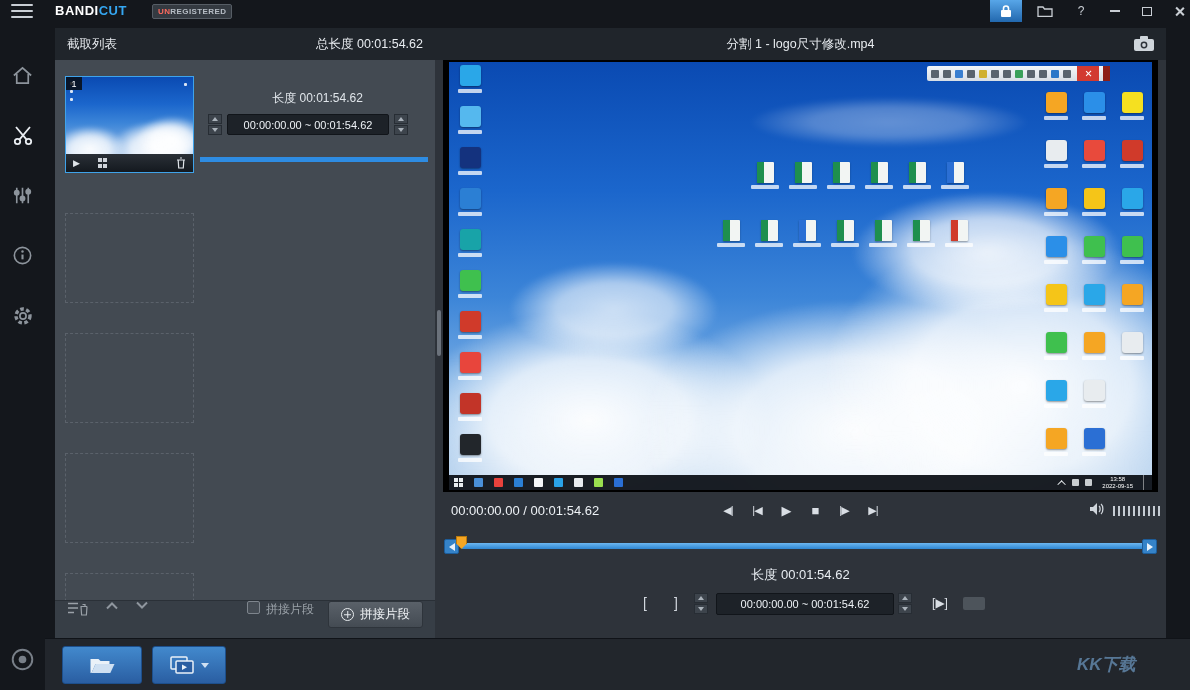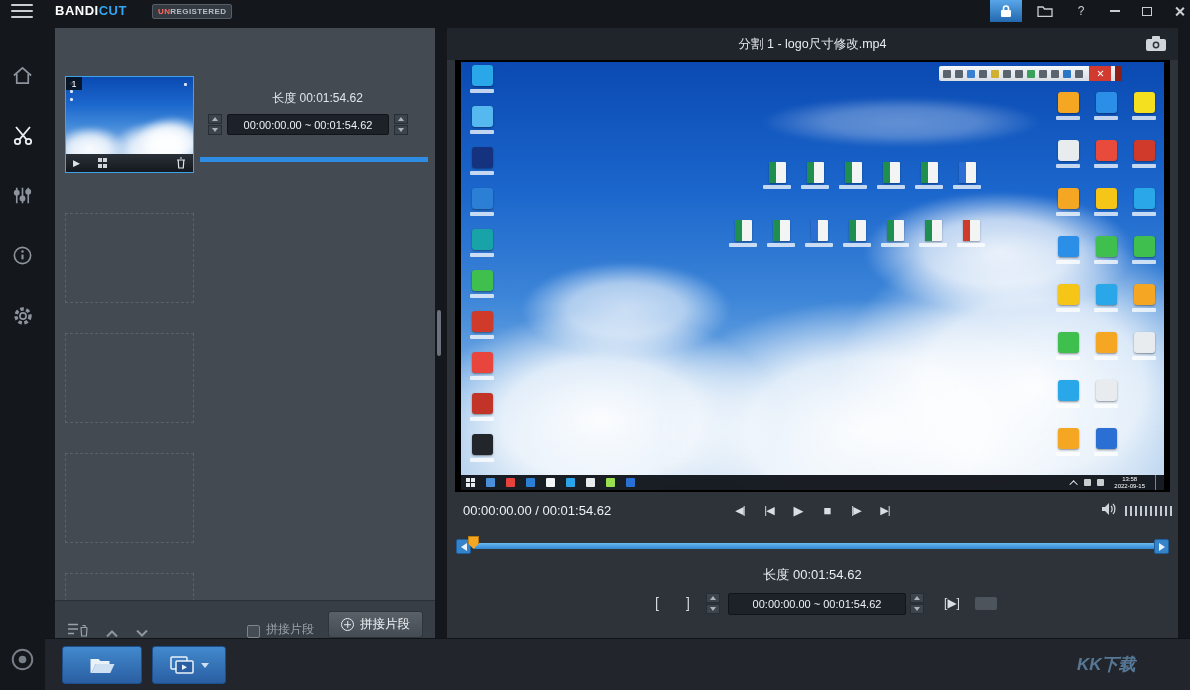--- a/index.html
+++ b/index.html
@@ -45,32 +45,32 @@
 .segnum{position:absolute;left:0;top:0;width:16px;height:13px;background:rgba(8,12,16,.85);color:#fff;font-size:9px;display:flex;align-items:center;justify-content:center;z-index:4}
 .thumb-bar{position:absolute;left:0;bottom:0;right:0;height:18px;background:linear-gradient(#2a3037,#14191f);display:flex;align-items:center;padding:0 7px;gap:18px}
 .t-ic{color:#dfe4e9;font-size:9px;line-height:1;cursor:pointer;display:flex;align-items:center}
 .t-grid{display:inline-grid;grid-template-columns:4px 4px;gap:1.5px}
 .t-grid i{width:4px;height:4px;background:#cfd4da}
 .t-trash{margin-left:auto}
 .mini-ico{position:absolute;width:3px;height:3px;background:rgba(255,255,255,.85);border-radius:1px}
 .seg-len{position:absolute;left:150px;top:30px;width:225px;text-align:center;font-size:12px;color:#e0e5ea}
 .seg-bar{position:absolute;left:145px;top:97px;width:228px;height:5px;background:#2e8ce2}
 .ph{position:absolute;left:10px;width:129px;height:90px;border:1px dashed #5b626b}
-.panel-foot{position:absolute;left:0;bottom:0;width:380px;height:38px;background:#373e46;border-top:1px solid #2a3037;display:flex;align-items:flex-end;padding:0 12px;z-index:3}
+.panel-foot{position:absolute;left:0;bottom:0;width:380px;height:38px;background:#373e46;border-top:1px solid #2a3037;display:flex;align-items:flex-start;padding:0 12px;z-index:3}
 .pf-ic{cursor:pointer;display:flex;align-items:center;margin-right:16px}
 .chk{width:13px;height:13px;border:1px solid #7e858d;border-radius:2px;background:#454c54;margin-left:auto;cursor:pointer}
 .chk-label{color:#9aa1a8;font-size:12px;margin-left:6px}
 .add-btn{margin-left:14px;height:27px;padding:0 12px;background:linear-gradient(#5a6169,#444b53);border:1px solid #2e343b;border-radius:3px;color:#f0f3f6;font-size:12.5px;display:flex;align-items:center;gap:6px;cursor:pointer}
 .plus-ic{width:13px;height:13px;position:relative;border-radius:50%;border:1.5px solid #e8ecef;flex:none}
 .plus-ic::before{content:"";position:absolute;left:50%;top:2px;bottom:2px;width:1.5px;background:#e8ecef;transform:translateX(-50%)}
 .plus-ic::after{content:"";position:absolute;top:50%;left:2px;right:2px;height:1.5px;background:#e8ecef;transform:translateY(-50%)}
 #lp-scroll{position:absolute;left:437px;top:310px;width:4px;height:46px;background:#6b727b;border-radius:2px;z-index:6;cursor:pointer}
 
 
-#player{position:absolute;left:447px;top:28px;width:731px;height:610px;background:#2e333a}
+#player{position:absolute;left:435px;top:28px;width:731px;height:610px;background:#2e333a}
 #player .panel-hdr{justify-content:center;position:relative}
 .cam{position:absolute;right:12px;top:8px;cursor:pointer}
 .stage{position:absolute;left:8px;top:32px;width:715px;height:432px;background:#000}
 .desktop{position:absolute;left:6px;top:2px;right:6px;bottom:2px;overflow:hidden;background:linear-gradient(180deg,#0a4ab2 0%,#1b66cc 30%,#3c85d8 55%,#7fb2e6 78%,#b9d3ee 100%)}
 .cloud{position:absolute;background:radial-gradient(closest-side,rgba(255,255,255,.97),rgba(255,255,255,.78) 55%,rgba(255,255,255,0));filter:blur(2px)}
 .dt-ico{position:absolute;width:30px;text-align:center;z-index:3}
 .dt-ico i{display:block;margin:0 auto;width:21px;height:21px;border-radius:3px;box-shadow:0 1px 2px rgba(0,0,0,.4)}
 .dt-ico b{display:block;margin:3px auto 0;width:24px;height:4px;background:rgba(255,255,255,.75);border-radius:1px}
 .dt-doc{position:absolute;width:32px;text-align:center;z-index:3}
 .dt-doc i{display:block;position:relative;margin:0 auto;width:17px;height:21px;border-radius:1px;box-shadow:0 1px 2px rgba(0,0,0,.35)}
@@ -193,20 +193,24 @@
     </div>
     <div class="sb-ic" style="top:624px">
       <svg width="27" height="27" viewBox="0 0 24 24" fill="none" stroke="#787f88" stroke-width="1.7">
           <circle cx="12" cy="12" r="8.7"></circle>
           <circle cx="12" cy="12" r="3.4" fill="#787f88" stroke="none"></circle>
         </svg>
     </div>
   </div>
 
   <div id="cutpanel">
+    <div class="panel-hdr">
+      <span>截取列表</span>
+      <span>总长度 00:01:54.62</span>
+    </div>
 
     <div class="seg">
       <div class="thumb">
         <div class="sky">
           <span class="cloud" style="left:-12px;bottom:-18px;width:72px;height:46px"></span>
           <span class="cloud" style="left:45px;bottom:-22px;width:90px;height:55px"></span>
           <span class="cloud" style="right:-14px;bottom:-10px;width:70px;height:48px"></span>
           <span class="mini-ico" style="left:4px;top:5px"></span>
           <span class="mini-ico" style="left:4px;top:13px"></span>
           <span class="mini-ico" style="left:4px;top:21px"></span>

